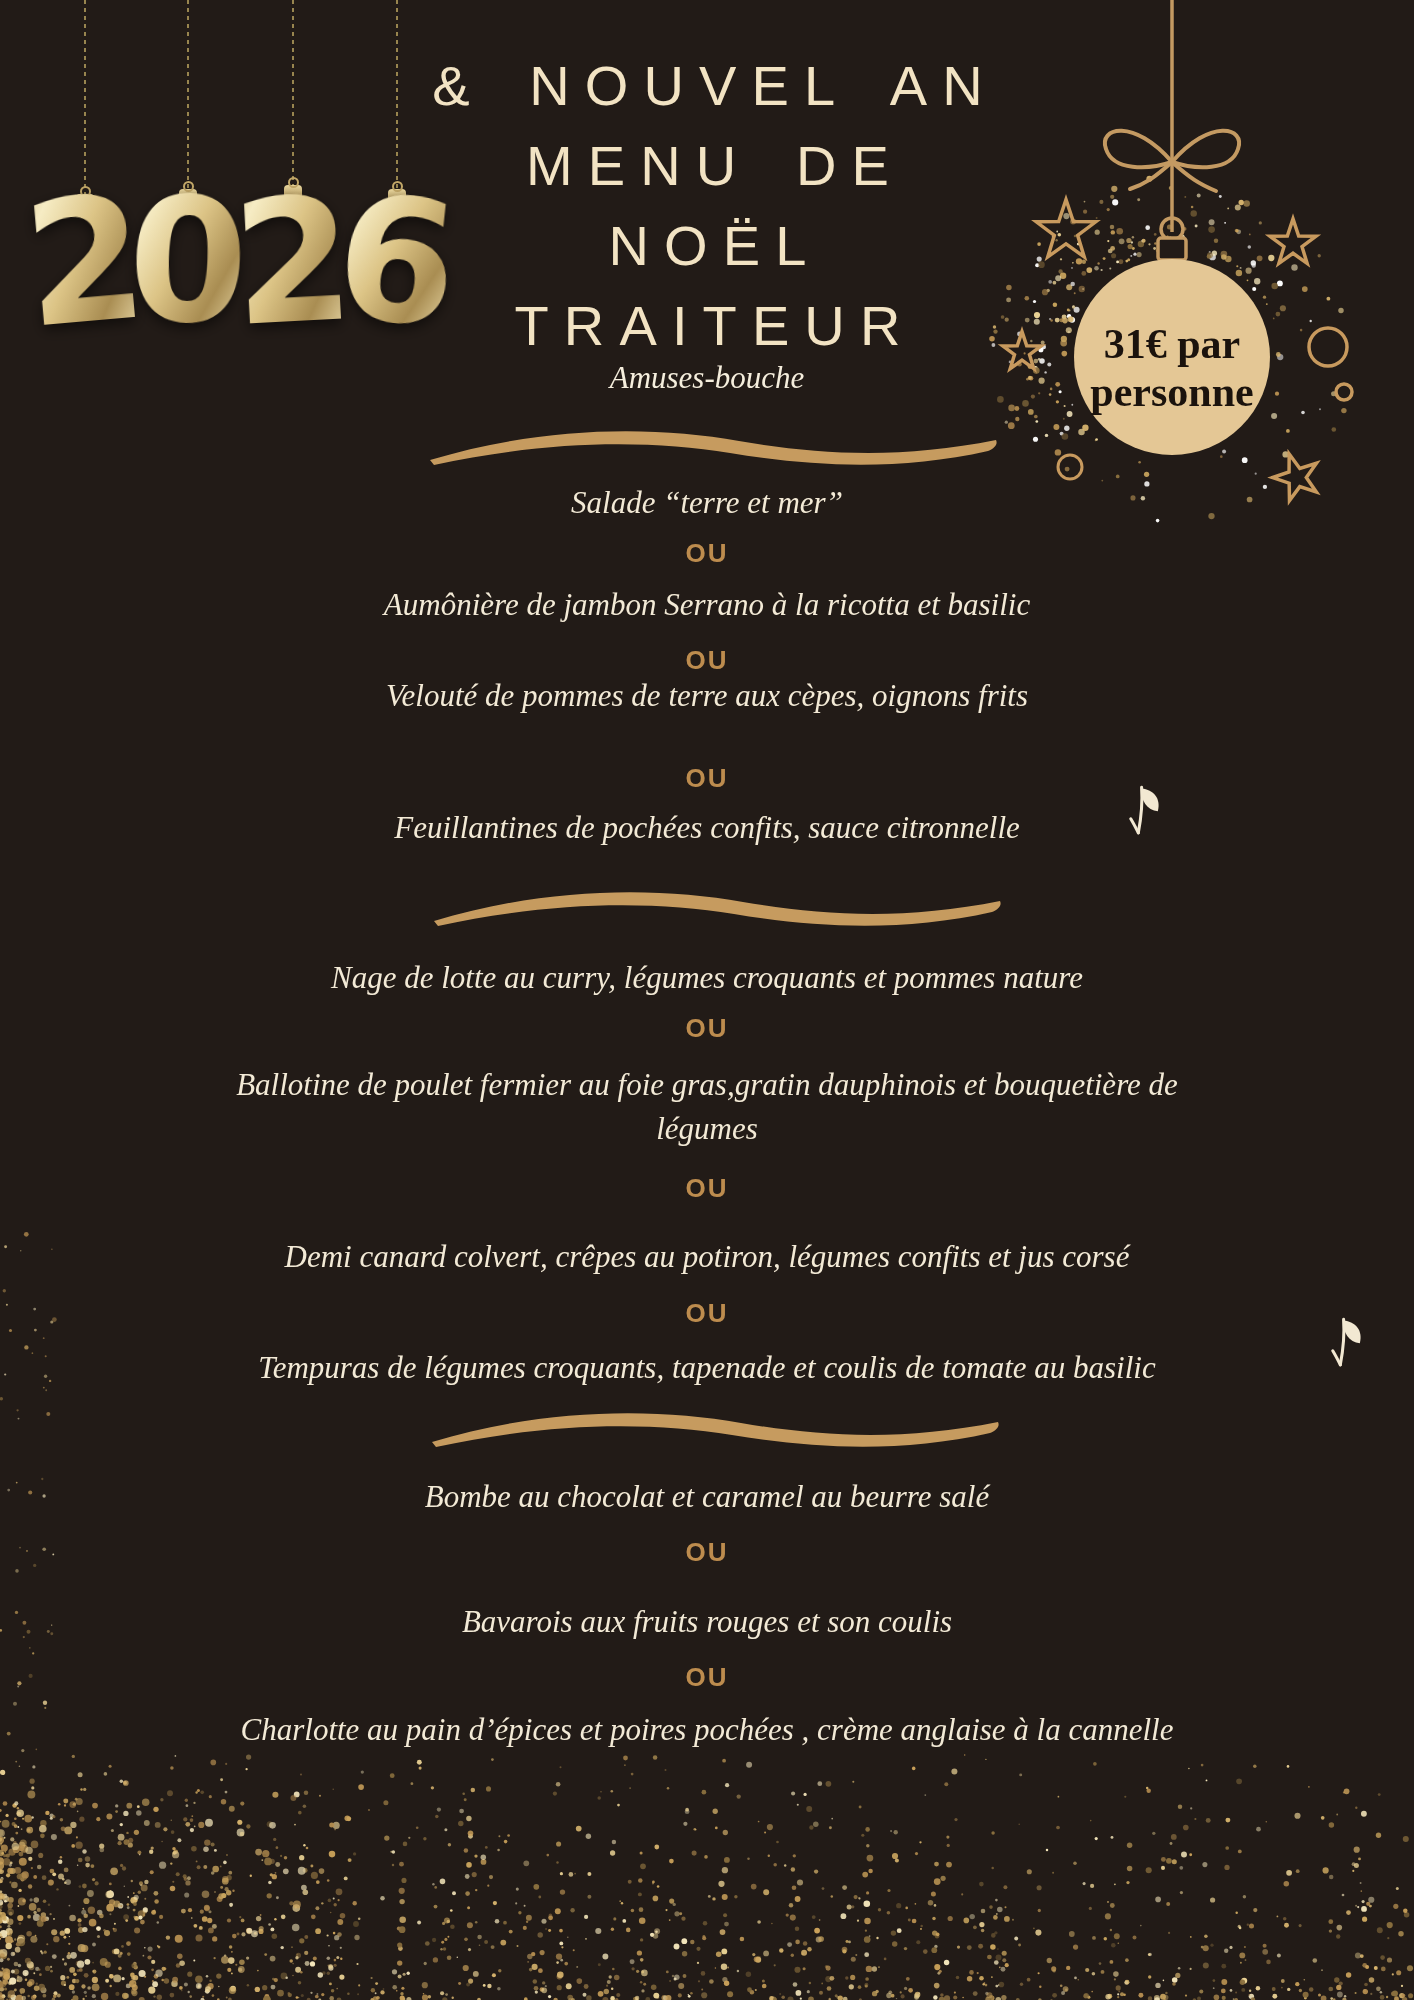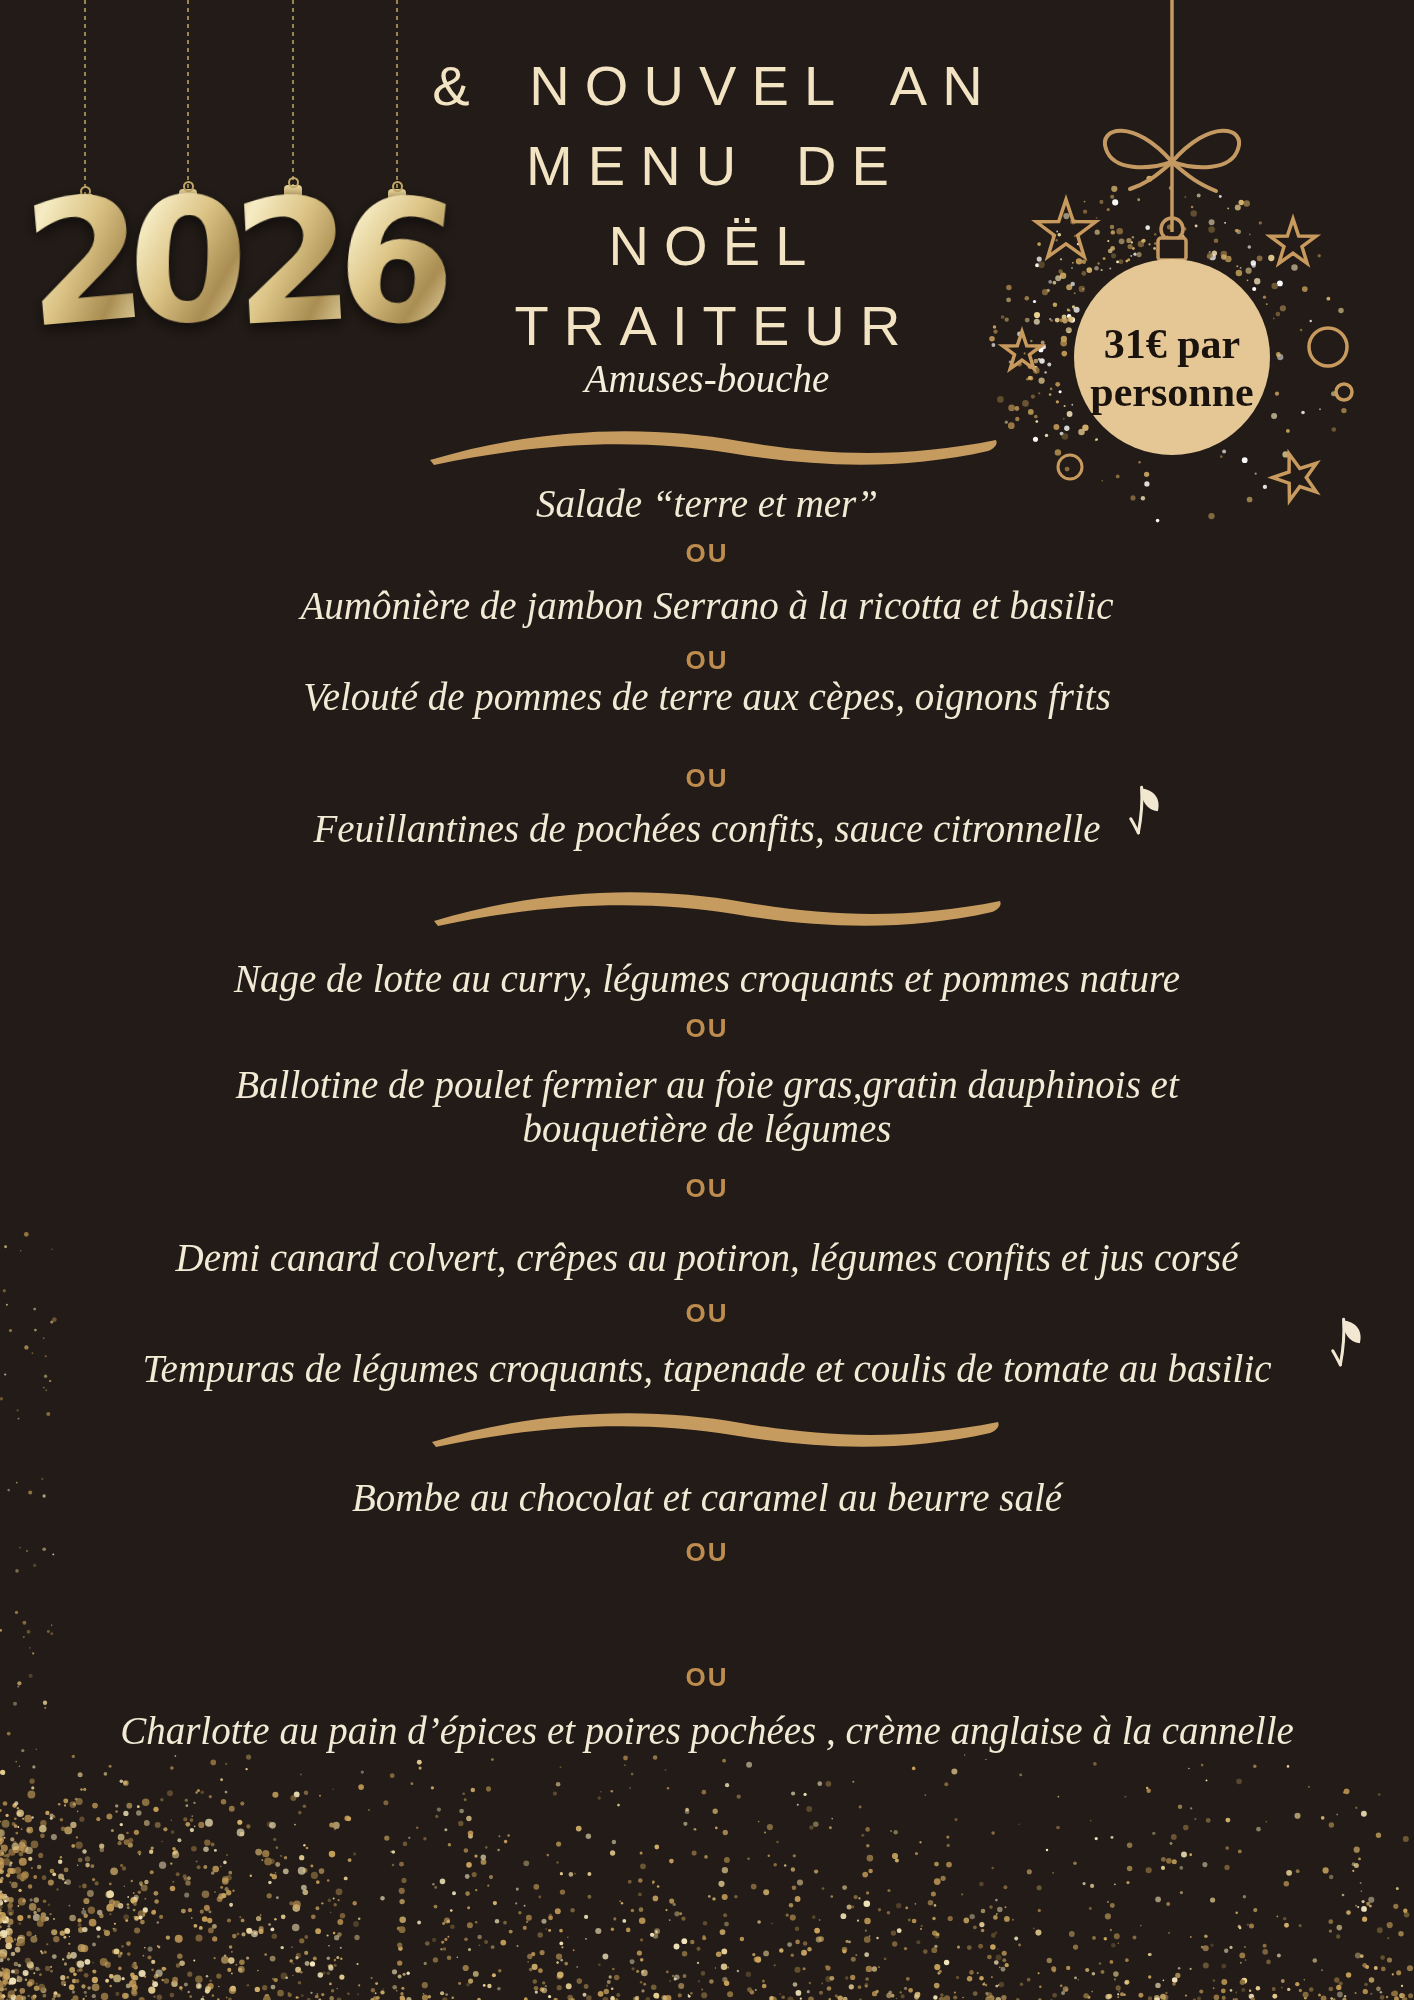--- a/index.html
+++ b/index.html
@@ -48,21 +48,21 @@
     position: absolute; left: 1052px; top: 320px; width: 240px;
     text-align: center; color: #1b130d;
     font-family: "Liberation Serif", serif; font-weight: 700;
     font-size: 42px; line-height: 48px;
   }
 
   
   .line { position: absolute; left: 50%; transform: translate(-50%, -50%); white-space: nowrap; }
   .dish, .subtitle {
     font-family: "Liberation Serif", serif; font-style: italic;
-    font-size: 39px; color: #f3ead6; text-align: center;
+    font-size: 31px; color: #f3ead6; text-align: center;
   }
   .subtitle { color: #f5eedd; }
   .ou {
     font-family: "Liberation Sans", sans-serif; font-weight: 700;
     font-size: 26px; color: #bd8c4e; letter-spacing: 2px;
   }
   .dish.wrap2 { white-space: normal; width: 1020px; line-height: 44px; }
 
   .swoosh { position: absolute; }
   .leaf { position: absolute; }
@@ -2156,16 +2156,17 @@
     <path d="M12,46 C15,30 16,18 15,4" stroke="#f2e8d2" stroke-width="2.8" fill="none" stroke-linecap="round"></path>
     <path d="M15,5 C26,6 33,14 30,26 C20,25 14,16 15,5 Z" fill="#f2e8d2"></path>
   </svg>
 
   <svg class="swoosh" style="left:426px; top:1406px;" width="580" height="48" viewBox="0 0 580 48">
     <path d="M6,36 C115,3 225,1 315,17 C397,31 477,35 572,16 C574,20 571,24 564,27 C475,47 390,43 306,29 C220,15 120,17 10,41 Z" fill="#c69b5f"></path>
   </svg>
 
   <div class="line dish" style="top:1497px;">Bombe au chocolat et caramel au beurre salé</div>
   <div class="line ou" style="top:1552px;">OU</div>
+  <div class="line dish" style="top:1622px;">Bavarois aux fruits rouges et son coulis</div>
   <div class="line ou" style="top:1677px;">OU</div>
   <div class="line dish" style="top:1730px;">Charlotte au pain d’épices et poires pochées , crème anglaise à la cannelle</div>
 
 </div>
 
 </body></html>

